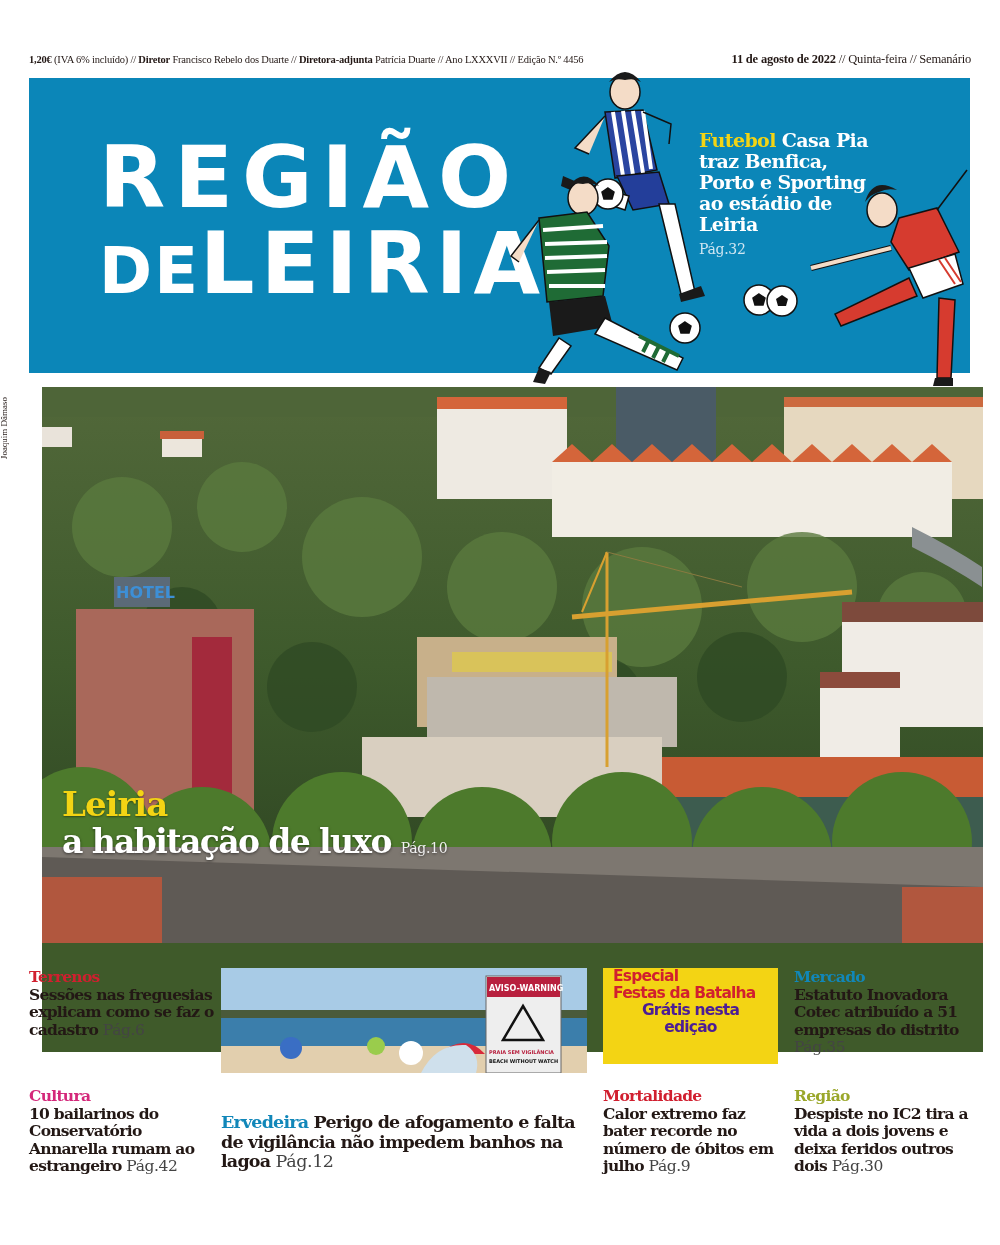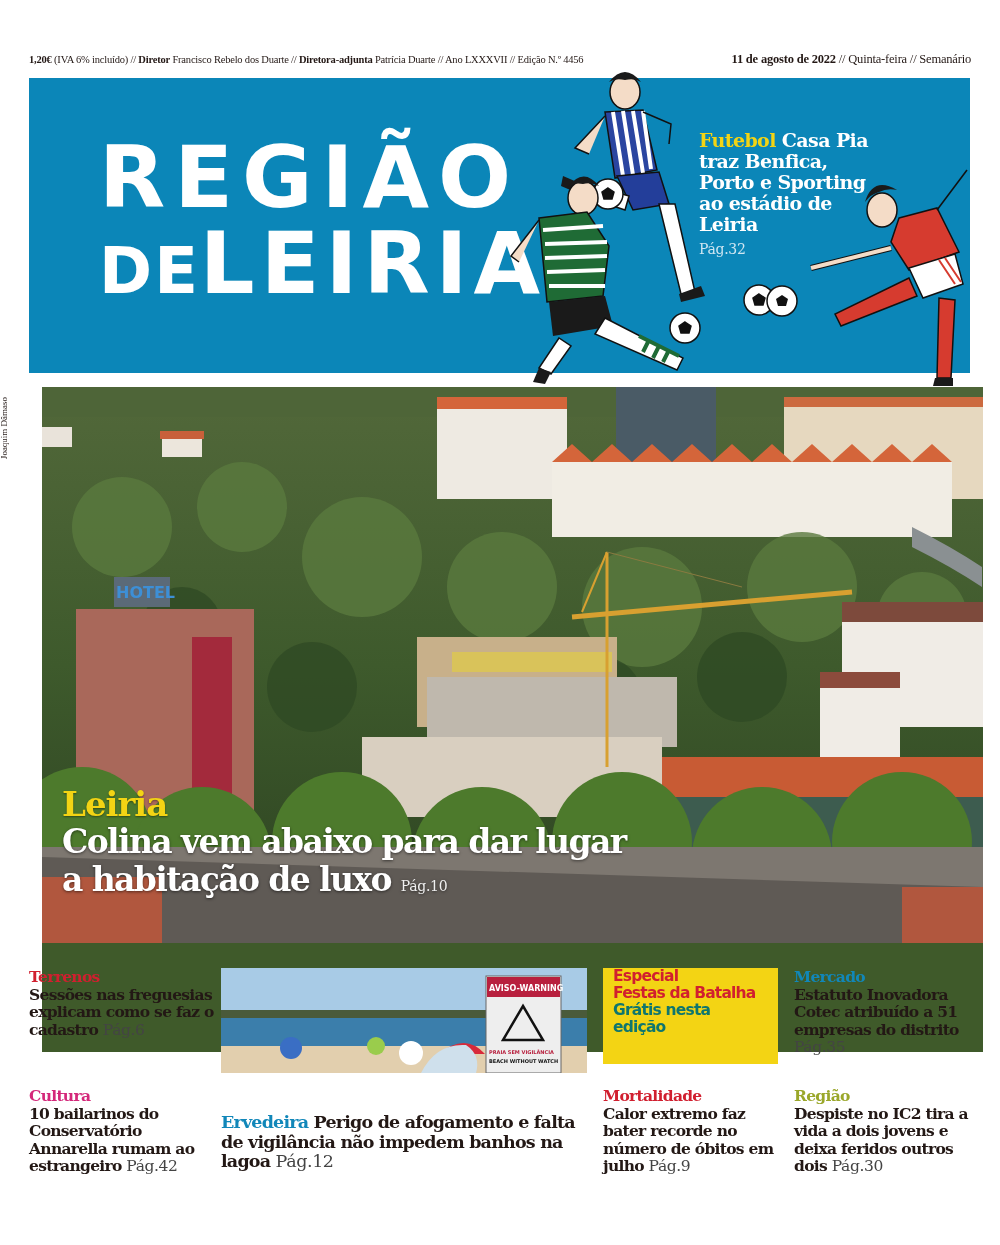--- a/index.html
+++ b/index.html
@@ -60,21 +60,21 @@
   .s-cultura { left: 29px; top: 1087px; width: 185px; }
   .s-mercado { left: 794px; top: 968px; width: 180px; }
   .s-regiao { left: 794px; top: 1087px; width: 180px; }
   .s-mortal { left: 603px; top: 1087px; width: 185px; }
 
   .lagoa-img { position: absolute; left: 221px; top: 968px; width: 366px; height: 105px; overflow: hidden; background: #9cc3e0; }
   .s-ervedeira { left: 221px; top: 1113px; width: 370px; font-size: 17.5px; line-height: 19.5px; letter-spacing: -0.8px; }
 
   .especial { position: absolute; left: 603px; top: 968px; width: 175px; height: 96px; background: #f3d414; padding: 0 10px; }
   .especial .k1 { display: block; font-weight: bold; font-size: 15.5px; line-height: 17px; color: #d11f2f; letter-spacing: -0.8px; font-family: "DejaVu Sans", sans-serif; }
-  .especial .k2 { display: block; font-weight: bold; font-size: 15.5px; line-height: 17px; color: #0f766e; letter-spacing: -0.8px; font-family: "DejaVu Sans", sans-serif; }
+  .especial .k2 { display: block; font-weight: bold; font-size: 15.5px; line-height: 17px; color: #4c1d95; letter-spacing: -0.8px; font-family: "DejaVu Sans", sans-serif; text-align: center; }
 </style>
 </head>
 <body>
 
 <div class="topbar">
   <div class="left">
     <b>1,20€</b>
     <span>(IVA 6% incluído) //</span>
     <b>Diretor</b>
     <span>Francisco Rebelo dos Duarte //</span>
@@ -242,21 +242,20 @@
 
     <rect x="0" y="460" width="941" height="96" fill="#7d7770"></rect>
     <path d="M0 470 l941 30 l0 56 l-941 0z" fill="#5f5a55"></path>
     <rect x="0" y="490" width="120" height="66" fill="#b1573e"></rect>
     <rect x="860" y="500" width="81" height="56" fill="#b1573e"></rect>
   </svg>
 </div>
 
 <div class="lead" style="top:785px; left:62px;">
   <div class="kicker">Leiria</div>
-  <div class="headline">Colina vem abaixo para dar lugar</div>
   <div class="headline"><span>a habitação de luxo</span> <span class="page">Pág.10</span></div>
 </div>
 
 <div class="story s-terrenos">
   <span class="kicker k-red">Terrenos</span>
   <span>Sessões nas freguesias explicam como se faz o cadastro</span>
   <span class="page">Pág.6</span>
 </div>
 
 <div class="story s-cultura">

